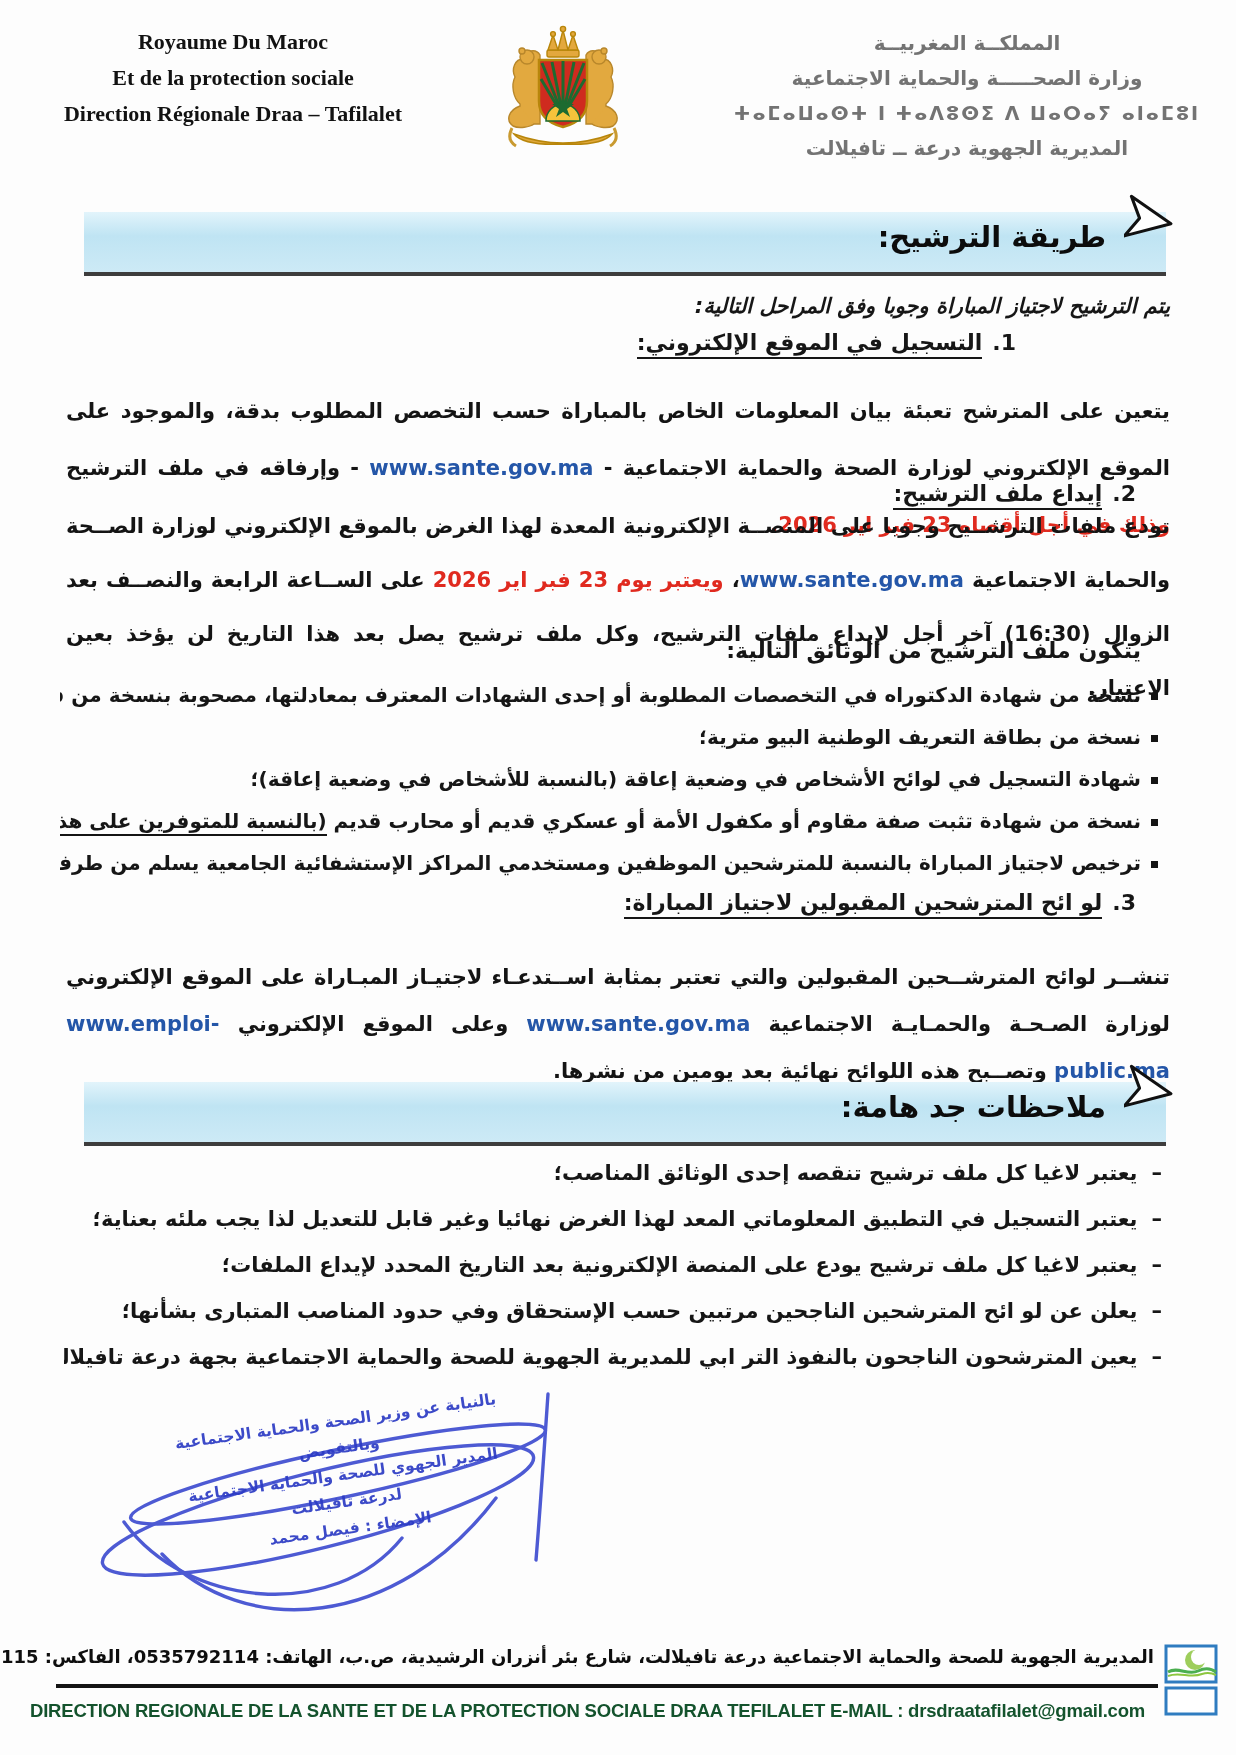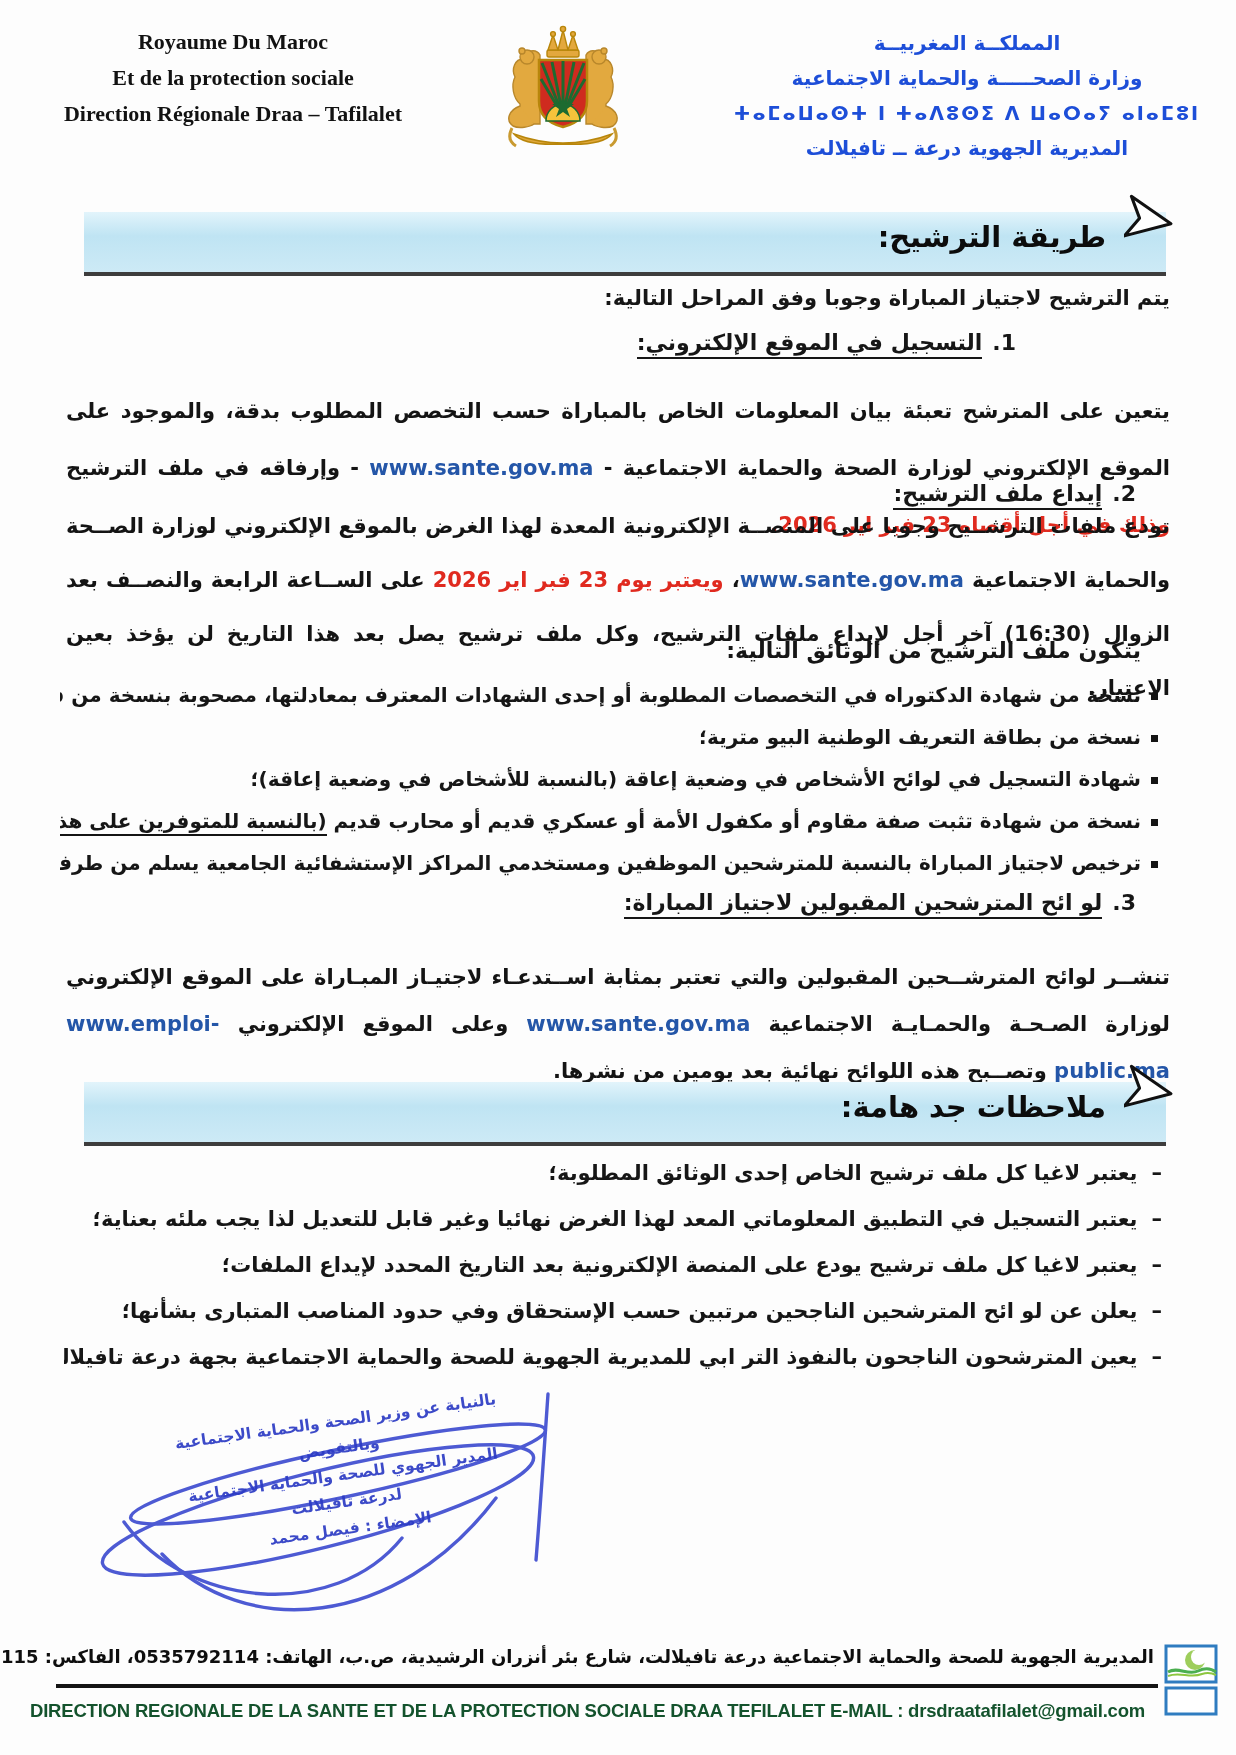--- a/index.html
+++ b/index.html
@@ -6,35 +6,35 @@
   .page{
     position:relative;width:1236px;height:1755px;margin:0 auto;
     background:#fdfdfd;overflow:hidden;
     font-family:"DejaVu Sans",sans-serif;color:#161616;padding-left:26px;
   }
   
   .hdr-fr{position:absolute;left:26px;top:24px;width:414px;text-align:center;
     font-family:"Liberation Serif","DejaVu Serif",serif;font-weight:bold;
     font-size:22px;line-height:36px;color:#121212;}
   .hdr-ar{position:absolute;right:52px;top:26px;width:486px;text-align:center;
-    direction:rtl;font-weight:bold;font-size:20px;line-height:35px;color:#1d4ed8;}
+    direction:rtl;font-weight:bold;font-size:20px;line-height:35px;color:#737373;}
   .tifinagh{font-size:19px;letter-spacing:2px;font-weight:bold;}
   .emblem{position:absolute;left:486px;top:24px;width:154px;height:146px;}
   
   .banner{position:absolute;left:84px;right:96px;height:60px;
     background:linear-gradient(180deg,#e2f4fb 0%,#bfe4f3 40%,#cdeaf6 100%);
     border-bottom:4px solid #3d3d3d;text-align:center;}
   .banner .btitle{position:absolute;right:60px;top:8px;direction:rtl;
     font-size:29px;font-weight:bold;color:#0c0c0c;}
   .banner .arrow{position:absolute;right:-10px;top:-18px;width:52px;height:52px;}
   .banner1{top:212px;}
   .banner2{top:1082px;}
   
   .rtl{direction:rtl;}
-  .intro{position:absolute;right:92px;top:286px;font-size:21px;font-weight:bold;}
+  .intro{position:absolute;right:92px;top:294px;font-size:21px;font-weight:bold;font-style:italic;}
   .heading{position:absolute;font-size:22px;font-weight:bold;direction:rtl;}
   .heading .num{margin-left:10px;}
   .heading .u{border-bottom:2.5px solid #161616;padding-bottom:2px;}
   .h-step1{right:246px;top:330px;}
   .h-step2{right:126px;top:446px;margin-top:35px;}
   .h-step3{right:126px;top:890px;text-align:right;}
   .para{position:absolute;right:92px;left:66px;direction:rtl;text-align:justify;
     font-size:21px;font-weight:bold;color:#141414;}
   .para1{top:362px;line-height:57px;}
   .para2{top:478px;line-height:54px;}
@@ -162,21 +162,21 @@
   <p class="para para3"><span>تنشــر لوائح المترشــحين المقبولين والتي تعتبر بمثابة اســتدعـاء لاجتيـاز المبـاراة على الموقع الإلكتروني لوزارة الصـحـة والحمـايـة الاجتماعية </span><span class="url">www.sante.gov.ma</span><span> وعلى الموقع الإلكتروني </span><span class="url">www.emploi-public.ma</span><b> وتصــبح هذه اللوائح نهائية بعد يومين من نشرها.</b></p>
 
   <div class="banner banner2">
     <svg class="arrow" viewBox="0 0 44 40">
       <path d="M3,37 L40,20 L3,3 L13,20 Z" fill="#ffffff" stroke="#111111" stroke-width="2.6" stroke-linejoin="round" transform="rotate(10 22 20)"></path>
     </svg>
     <div class="btitle">ملاحظات جد هامة:</div>
   </div>
 
   <div class="notes">
-    <div class="note-item"><span class="dash">–</span><span>يعتبر لاغيا كل ملف ترشيح الخاص إحدى الوثائق المطلوبة؛</span></div>
+    <div class="note-item"><span class="dash">–</span><span>يعتبر لاغيا كل ملف ترشيح تنقصه إحدى الوثائق المناصب؛</span></div>
     <div class="note-item"><span class="dash">–</span><span>يعتبر التسجيل في التطبيق المعلوماتي المعد لهذا الغرض نهائيا وغير قابل للتعديل لذا يجب ملئه بعناية؛</span></div>
     <div class="note-item"><span class="dash">–</span><span>يعتبر لاغيا كل ملف ترشيح يودع على المنصة الإلكترونية بعد التاريخ المحدد لإيداع الملفات؛</span></div>
     <div class="note-item"><span class="dash">–</span><span>يعلن عن لو ائح المترشحين الناجحين مرتبين حسب الإستحقاق وفي حدود المناصب المتبارى بشأنها؛</span></div>
     <div class="note-item"><span class="dash">–</span><span>يعين المترشحون الناجحون بالنفوذ التر ابي للمديرية الجهوية للصحة والحماية الاجتماعية بجهة درعة تافيلالت.</span></div>
   </div>
 
   <svg class="sig-svg" viewBox="0 0 548 258">
     <g fill="none" stroke="#3a49cf" stroke-width="3.4" stroke-linecap="round" opacity="0.9">
       <ellipse cx="272" cy="92" rx="212" ry="24" transform="rotate(-12 272 92)"></ellipse>
       <ellipse cx="252" cy="128" rx="222" ry="38" transform="rotate(-14 252 128)"></ellipse>

